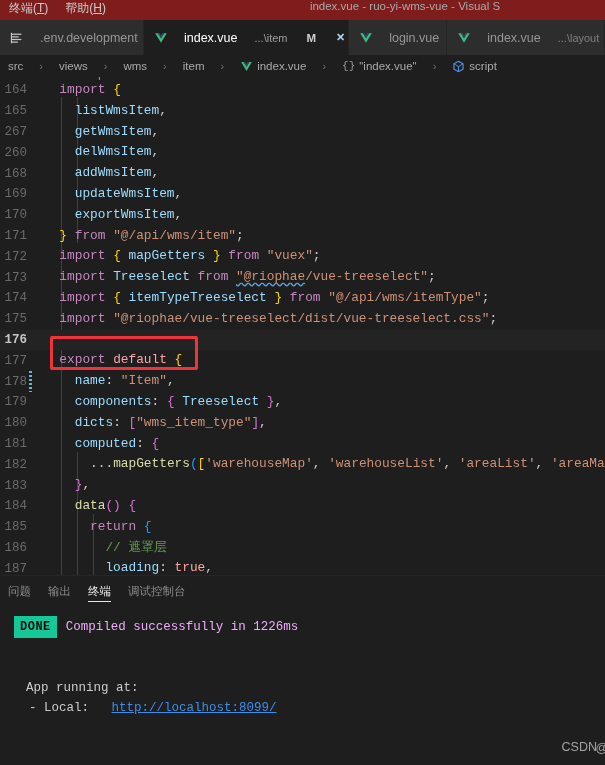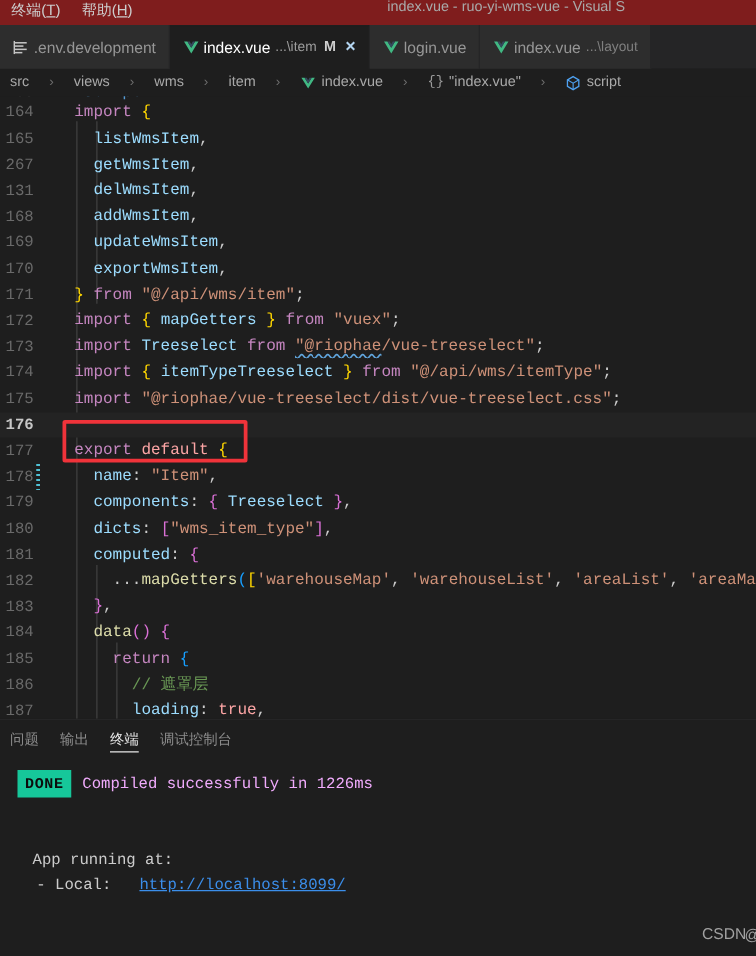--- a/index.html
+++ b/index.html
@@ -22,21 +22,21 @@
   .menu-item u { text-decoration:underline; }
   .win-title {
     position:absolute; left:0; right:0; text-align:center;
     font-size:11.5px; color:#a9a9a9; white-space:nowrap; overflow:hidden;
     padding-left:205px;
   }
 
   
   .tabbar { height:35px; background:#252526; display:flex; align-items:stretch; }
   .tab {
-    display:flex; align-items:center; gap:3px; padding:0 10px;
+    display:flex; align-items:center; gap:16px; padding:0 10px;
     background:#2d2d2d; color:#969696; font-size:12.5px; white-space:nowrap;
     border-right:1px solid #252526; position:relative; min-width:0;
   }
   .tab.active { background:#1e1e1e; color:#ffffff; }
   .tab.active:before {
     content:""; position:absolute; top:0; left:0; right:0; height:1px; background:#1e1e1e;
   }
   .tab-label { font-size:12.5px; }
   .tab-desc { font-size:11px; color:#7f7f7f; margin-left:1px; }
   .tab.active .tab-desc { color:#9d9d9d; }
@@ -269,21 +269,21 @@
         <span class="ln">165</span>
         <span class="code">    <span class="id">listWmsItem</span><span class="pun">,</span></span>
       </div>
 
       <div class="row">
         <span class="ln">267</span>
         <span class="code">    <span class="id">getWmsItem</span><span class="pun">,</span></span>
       </div>
 
       <div class="row">
-        <span class="ln">131</span>
+        <span class="ln">260</span>
         <span class="code">    <span class="id">delWmsItem</span><span class="pun">,</span></span>
       </div>
 
       <div class="row">
         <span class="ln">168</span>
         <span class="code">    <span class="id">addWmsItem</span><span class="pun">,</span></span>
       </div>
 
       <div class="row">
         <span class="ln">169</span>

